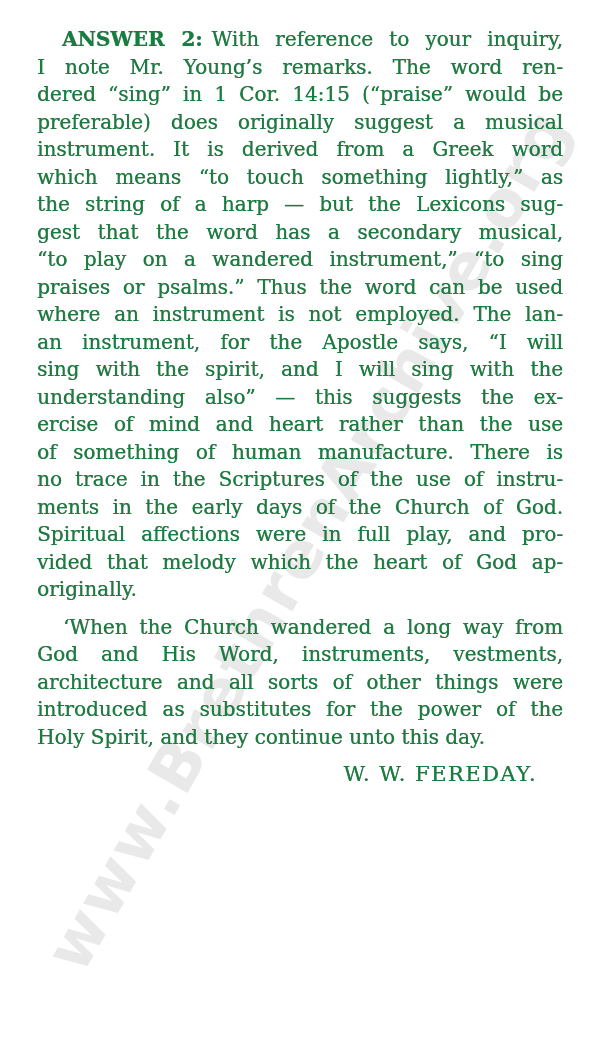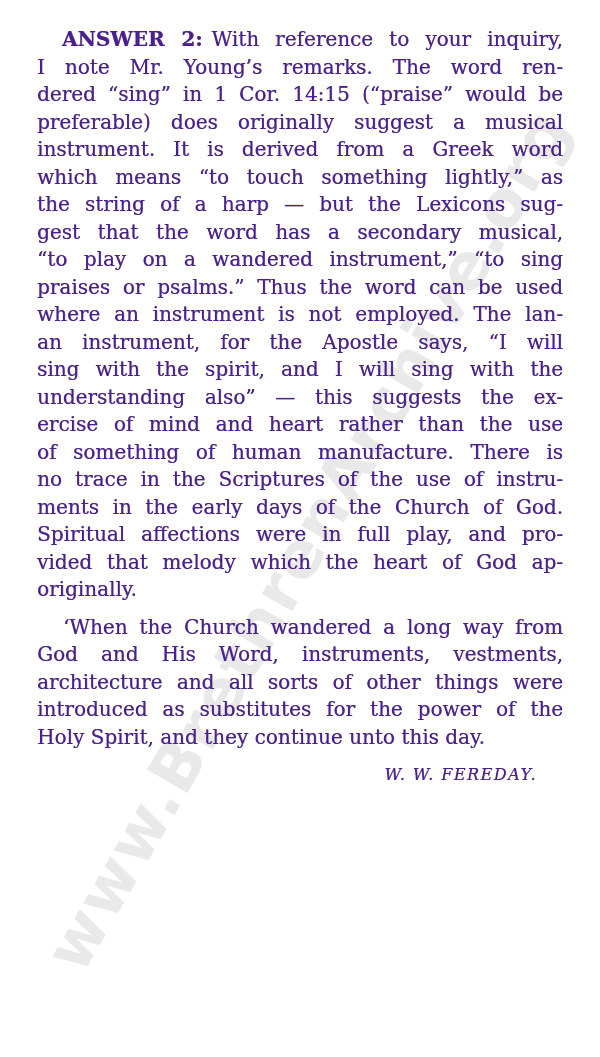--- a/index.html
+++ b/index.html
@@ -28,21 +28,21 @@
     white-space: nowrap;
     z-index: 0;
     user-select: none;
   }
   .text-block {
     position: absolute;
     left: 37px;
     top: 26px;
     width: 526px;
     z-index: 1;
-    color: #4c1d95;
+    color: #15803d;
     font-size: 20px;
     line-height: 27.5px;
     text-shadow: 0.4px 0 0 rgba(26,26,26,0.6);
   }
   .line {
     text-align: justify;
     text-align-last: justify;
     text-justify: inter-word;
   }
   .lines > .line:last-child {
@@ -60,23 +60,22 @@
     font-weight: bold;
     margin-right: 0.45em;
   }
   .para2 {
     margin-top: 10px;
   }
   .signature {
     margin-top: 10px;
     text-align: right;
     padding-right: 26px;
-    font-size: 16px;
+    font-size: 21px;
     letter-spacing: 1.5px;
-    font-style: italic;
   }
 </style>
 </head>
 <body>
 
 <div class="page">
 
   <div class="watermark">www.BrethrenArchive.org</div>
 
   <div class="text-block">

